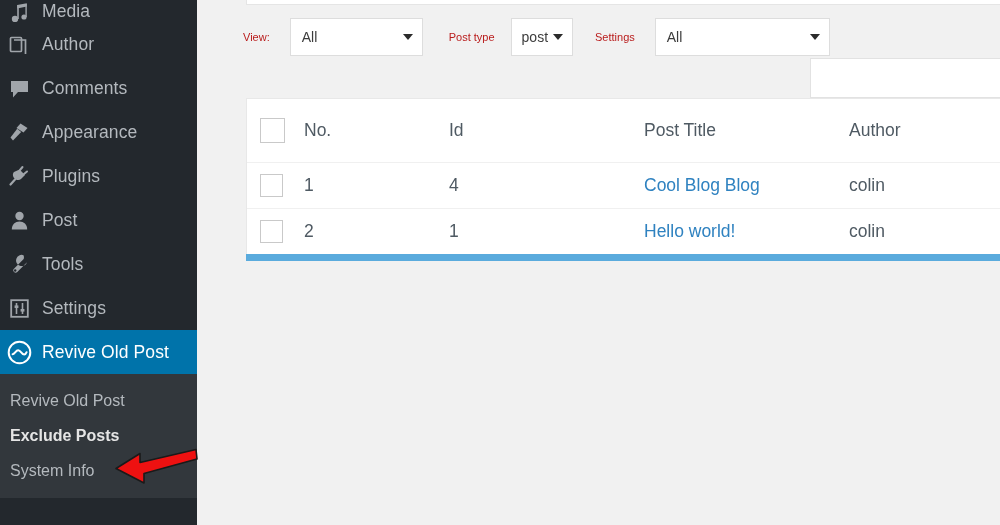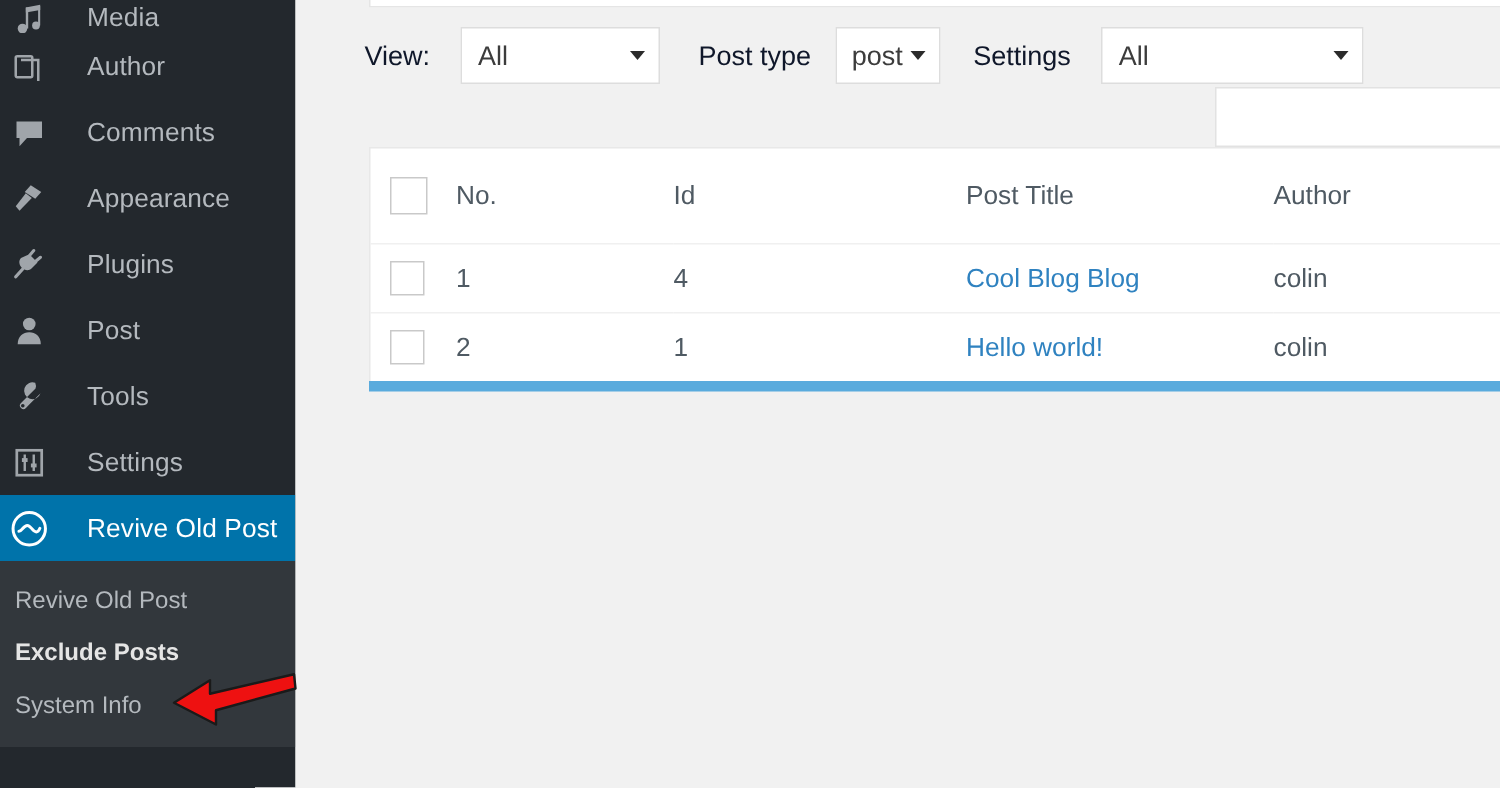--- a/index.html
+++ b/index.html
@@ -20,21 +20,20 @@
   }
   .menu-item {
     position: relative;
     display: flex; align-items: center;
     height: 44px;
     padding-left: 0;
     color: #b4b9be;
     font-size: 17.5px;
     font-weight: 400;
     letter-spacing: .1px;
-    gap: 16px;
   }
   .menu-item .mi-icon {
     width: 34px; min-width: 34px;
     display: flex; align-items: center; justify-content: center;
     margin-left: 2px; margin-right: 6px;
   }
   .menu-item .mi-icon svg { display: block; }
   .menu-item .mi-label { white-space: nowrap; }
 
   .menu-item.partial { height: 22px; align-items: flex-end; overflow: hidden; }
@@ -73,32 +72,32 @@
     border: 1px solid #e5e5e5;
   }
 
   
   #filter-bar {
     position: absolute; left: 0; top: 14px;
     width: 803px; height: 46px;
     display: flex; align-items: center;
   }
   .flt-label {
-    font-size: 18px;
-    color: #0f172a;
+    font-size: 11px;
+    color: #b91c1c;
     white-space: nowrap;
   }
   .sel {
     position: relative;
     background: #fff;
     border: 1px solid #ddd;
     height: 38px;
     display: flex; align-items: center;
     padding: 0 26px 0 11px;
-    font-size: 18px;
+    font-size: 14px;
     color: #3c3c3c;
     white-space: nowrap;
   }
   .sel .caret {
     position: absolute; right: 9px; top: 50%;
     margin-top: -3px;
     width: 0; height: 0;
     border-left: 5px solid transparent;
     border-right: 5px solid transparent;
     border-top: 6px solid #2b2b2b;

